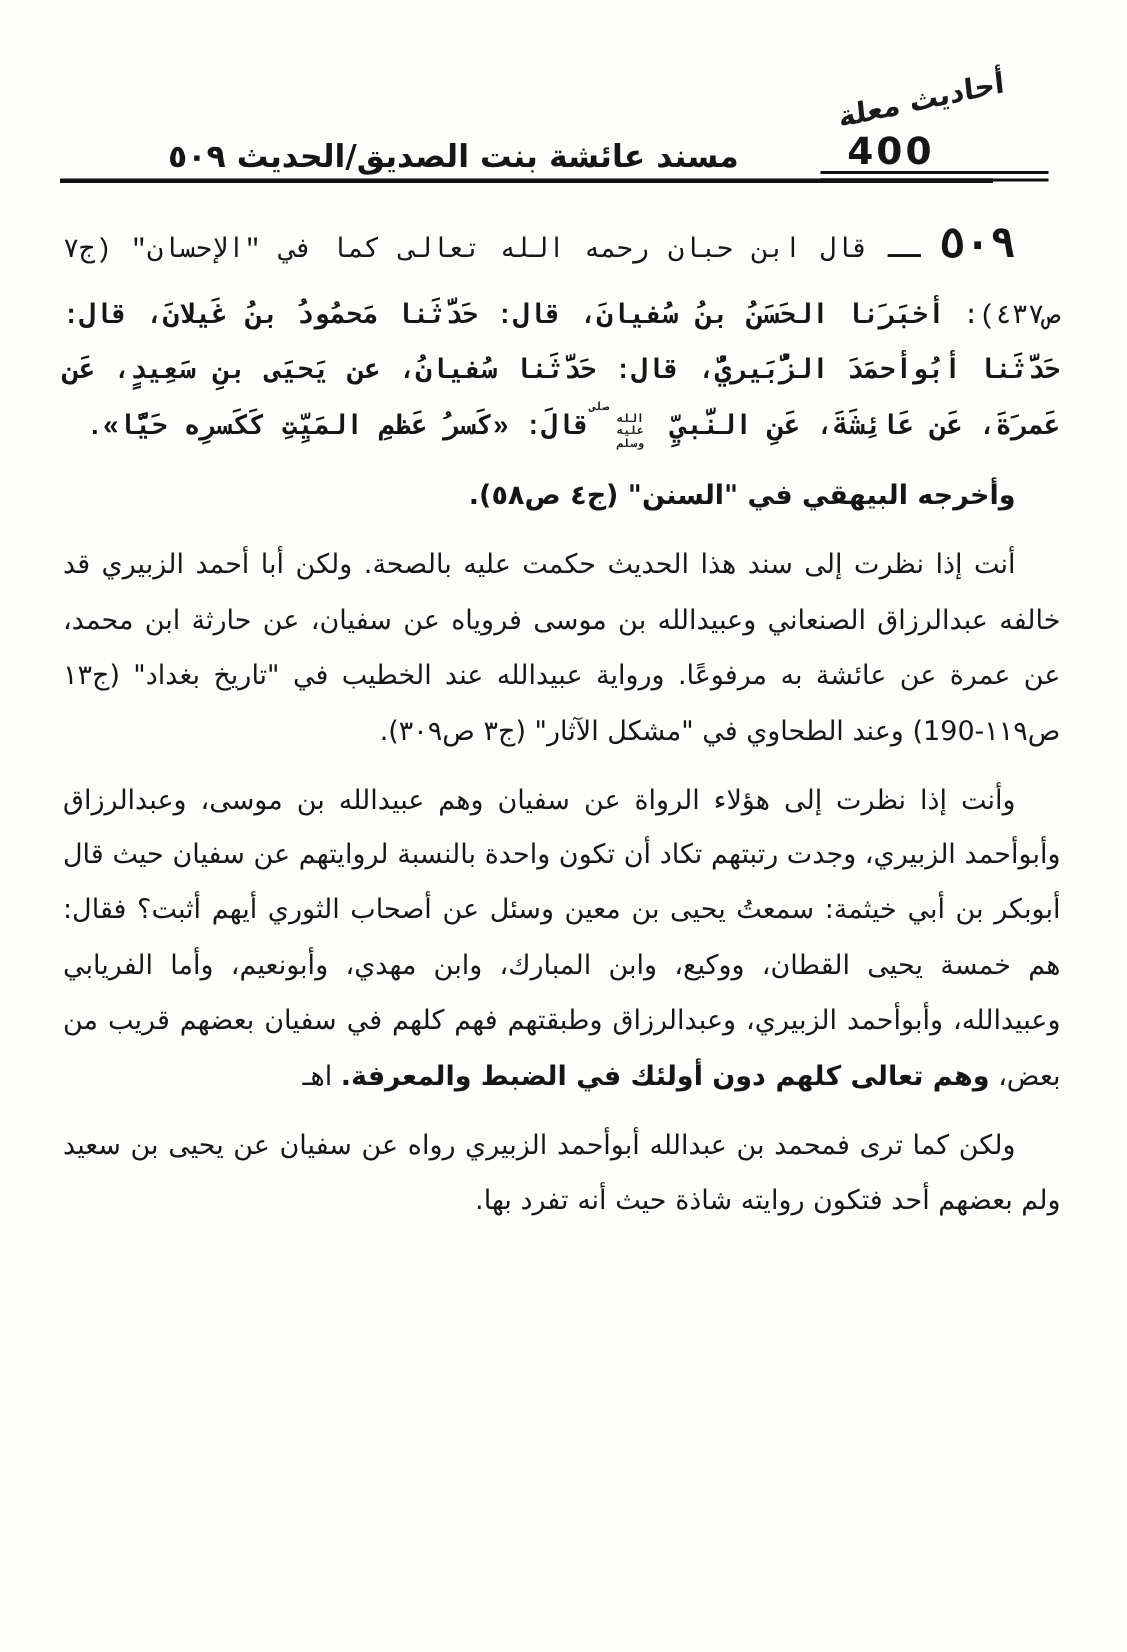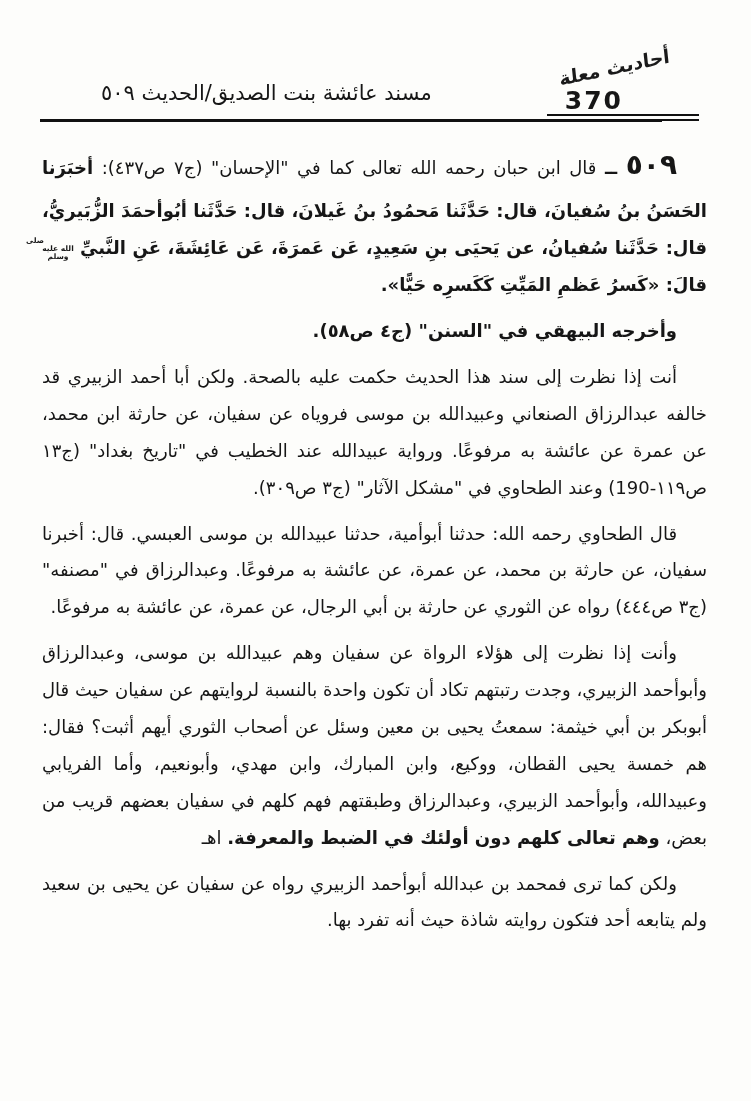--- a/index.html
+++ b/index.html
@@ -16,23 +16,23 @@
     background: #fdfdfb;
     color: #161616;
     overflow: hidden;
   }
   
   .page-header { position: absolute; top: 0; left: 0; right: 0; height: 138px; }
   .title {
     position: absolute;
     top: 80px;
     left: 100px;
-    margin: 1px;
+    margin: 12px;
     font-size: 21px;
-    font-weight: normal;
+    font-weight: bold;
     direction: rtl;
     white-space: nowrap;
   }
   .stamp {
     position: absolute;
     top: 56px;
     right: 80px;
     font-size: 19px;
     font-weight: bold;
     transform: rotate(-12deg) skewX(-6deg);
@@ -70,21 +70,21 @@
     position: absolute;
     top: 136px;
     right: 44px;
     left: 42px;
     direction: rtl;
     text-align: justify;
     font-size: 18px;
     line-height: 2.05;
   }
   .content p { margin: 0 0 9px; text-indent: 30px; }
-  .hadith { text-indent: 0; }
+  .hadith { text-indent: 0; font-family: Liberation Mono, monospace; }
   .hadith-num {
     font-size: 28px;
     font-weight: bold;
     letter-spacing: 4px;
   }
   .dash { font-weight: bold; }
   .bold { font-weight: bold; }
   .takhrij {
     text-indent: 56px;
     font-weight: bold;
@@ -100,46 +100,45 @@
     font-weight: bold;
   }
 </style>
 </head>
 <body>
 
 <div class="page">
 
   <header class="page-header">
     <div class="stamp">أحاديث معلة</div>
-    <div class="page-number">370</div>
+    <div class="page-number">400</div>
     <h1 class="title">مسند عائشة بنت الصديق/الحديث ٥٠٩</h1>
     <div class="rule-main"></div>
     <div class="rule-number"></div>
   </header>
 
   <main class="content">
 
     <p class="hadith">
       <span class="hadith-num">٥٠٩</span>
       <span class="dash">ــ</span>
       <span>قال ابن حبان رحمه الله تعالى كما في "الإحسان" (ج٧ ص٤٣٧):</span>
       <span class="bold">أخبَرَنا الحَسَنُ بنُ سُفيانَ، قال: حَدَّثَنا مَحمُودُ بنُ غَيلانَ، قال: حَدَّثَنا أبُوأحمَدَ الزُّبَيريُّ، قال: حَدَّثَنا سُفيانُ، عن يَحيَى بنِ سَعِيدٍ، عَن عَمرَةَ، عَن عَائِشَةَ، عَنِ النَّبيِّ</span>
       <span class="saw">صلى الله عليه وسلم</span>
       <span class="bold">قالَ: «كَسرُ عَظمِ المَيِّتِ كَكَسرِه حَيًّا».</span>
     </p>
 
     <p class="takhrij">وأخرجه البيهقي في "السنن" (ج٤ ص٥٨).</p>
 
     <p class="body-par">أنت إذا نظرت إلى سند هذا الحديث حكمت عليه بالصحة. ولكن أبا أحمد الزبيري قد خالفه عبدالرزاق الصنعاني وعبيدالله بن موسى فروياه عن سفيان، عن حارثة ابن محمد، عن عمرة عن عائشة به مرفوعًا. ورواية عبيدالله عند الخطيب في "تاريخ بغداد" (ج١٣ ص١١٩-190) وعند الطحاوي في "مشكل الآثار" (ج٣ ص٣٠٩).</p>
 
-    <p class="body-par">قال الطحاوي رحمه الله: حدثنا أبوأمية، حدثنا عبيدالله بن موسى العبسي. قال: أخبرنا سفيان، عن حارثة بن محمد، عن عمرة، عن عائشة به مرفوعًا. وعبدالرزاق في "مصنفه" (ج٣ ص٤٤٤) رواه عن الثوري عن حارثة بن أبي الرجال، عن عمرة، عن عائشة به مرفوعًا.</p>
 
     <p class="body-par">
       <span>وأنت إذا نظرت إلى هؤلاء الرواة عن سفيان وهم عبيدالله بن موسى، وعبدالرزاق وأبوأحمد الزبيري، وجدت رتبتهم تكاد أن تكون واحدة بالنسبة لروايتهم عن سفيان حيث قال أبوبكر بن أبي خيثمة: سمعتُ يحيى بن معين وسئل عن أصحاب الثوري أيهم أثبت؟ فقال: هم خمسة يحيى القطان، ووكيع، وابن المبارك، وابن مهدي، وأبونعيم، وأما الفريابي وعبيدالله، وأبوأحمد الزبيري، وعبدالرزاق وطبقتهم فهم كلهم في سفيان بعضهم قريب من بعض،</span>
       <span class="bold">وهم تعالى كلهم دون أولئك في الضبط والمعرفة.</span>
       <span>اهـ</span>
     </p>
 
-    <p class="body-par">ولكن كما ترى فمحمد بن عبدالله أبوأحمد الزبيري رواه عن سفيان عن يحيى بن سعيد ولم يتابعه أحد فتكون روايته شاذة حيث أنه تفرد بها.</p>
+    <p class="body-par">ولكن كما ترى فمحمد بن عبدالله أبوأحمد الزبيري رواه عن سفيان عن يحيى بن سعيد ولم بعضهم أحد فتكون روايته شاذة حيث أنه تفرد بها.</p>
 
   </main>
 
 </div>
 
 </body></html>

